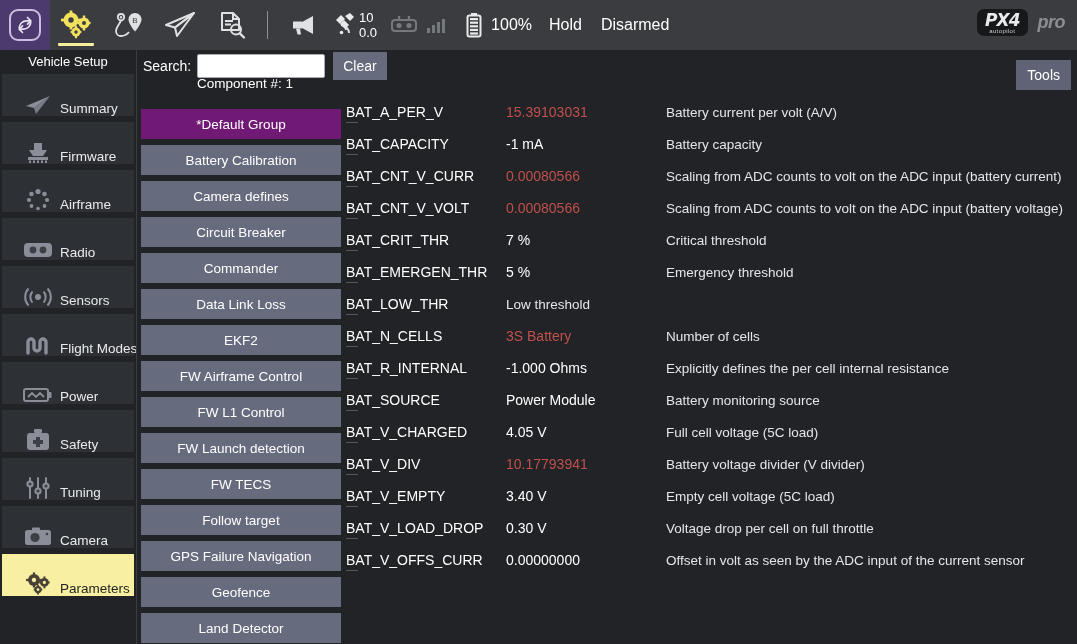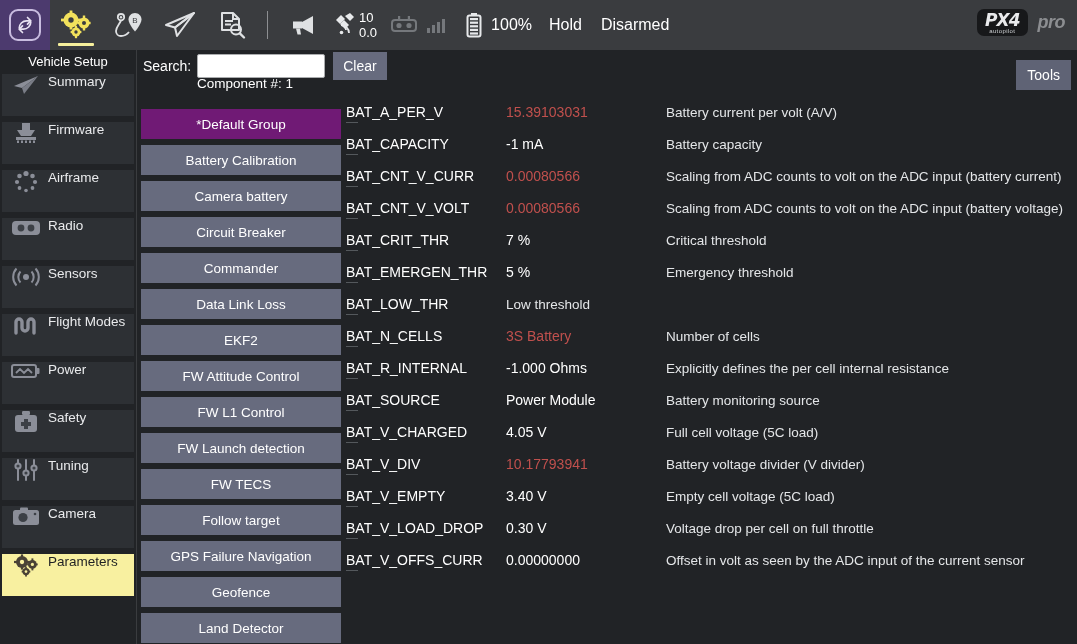--- a/index.html
+++ b/index.html
@@ -130,22 +130,22 @@
     text-align: center;
     font-size: 13px;
     color: #ffffff;
     padding: 4px 0 5px 0;
   }
   .side-item {
     height: 42px;
     margin: 0 2px 6px 2px;
     background: #2d3034;
     display: flex;
-    align-items: flex-start;
-    padding-left: 7px;
+    align-items: flex-end;
+    padding-left: 19px;
     box-sizing: border-box;
     cursor: pointer;
   }
   .side-item .si-icon {
     width: 34px;
     display: flex; align-items: center; justify-content: center;
     flex: 0 0 auto;
   }
   .side-item .si-label {
     font-size: 13.5px;
@@ -623,36 +623,36 @@
     <div class="component-label">Component #: 1</div>
 
     <div class="group-list">
         <div class="group-item selected">
           <span>*Default Group</span>
         </div>
         <div class="group-item">
           <span>Battery Calibration</span>
         </div>
         <div class="group-item">
-          <span>Camera battery</span>
+          <span>Camera defines</span>
         </div>
         <div class="group-item">
           <span>Circuit Breaker</span>
         </div>
         <div class="group-item">
           <span>Commander</span>
         </div>
         <div class="group-item">
           <span>Data Link Loss</span>
         </div>
         <div class="group-item">
           <span>EKF2</span>
         </div>
         <div class="group-item">
-          <span>FW Attitude Control</span>
+          <span>FW Airframe Control</span>
         </div>
         <div class="group-item">
           <span>FW L1 Control</span>
         </div>
         <div class="group-item">
           <span>FW Launch detection</span>
         </div>
         <div class="group-item">
           <span>FW TECS</span>
         </div>

